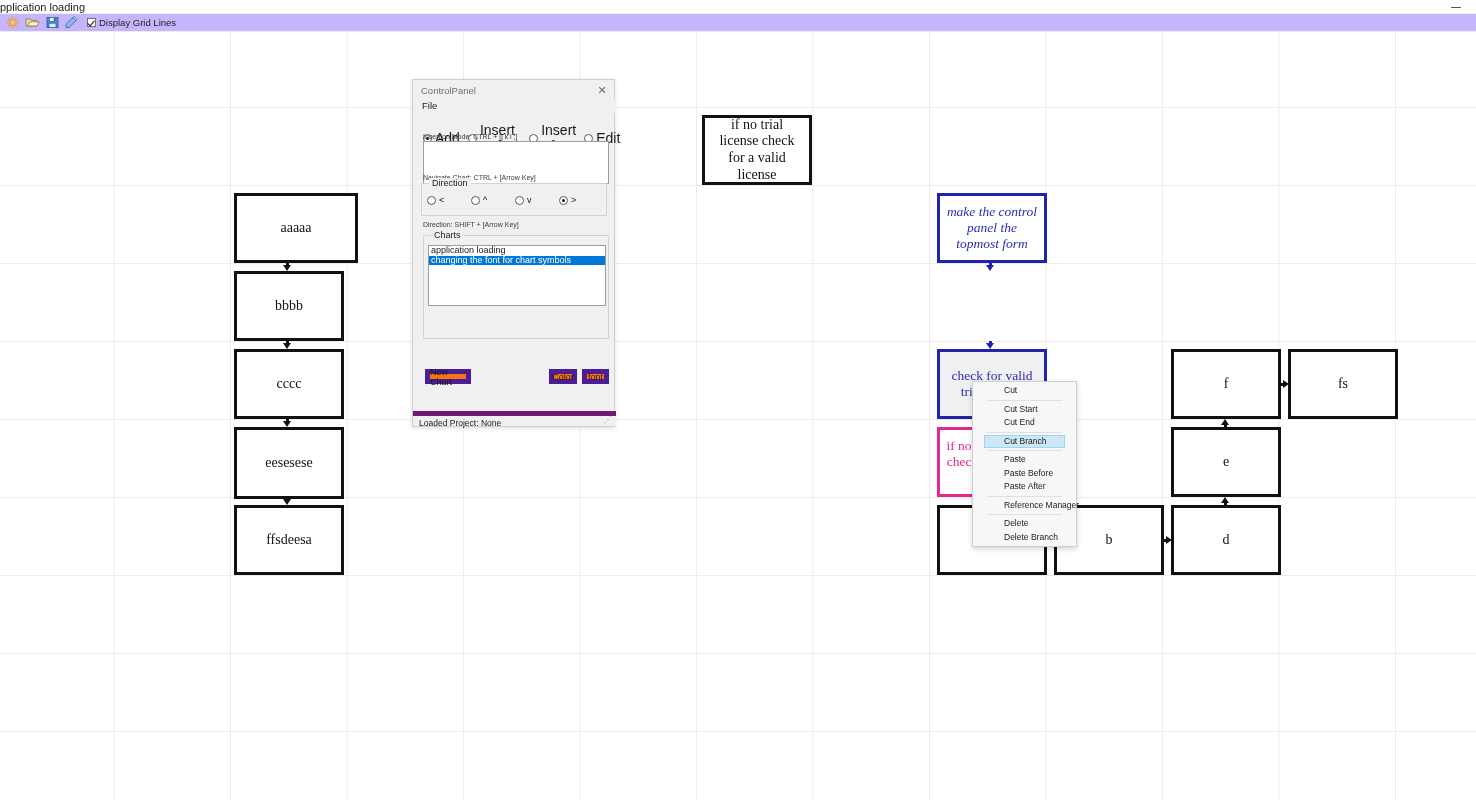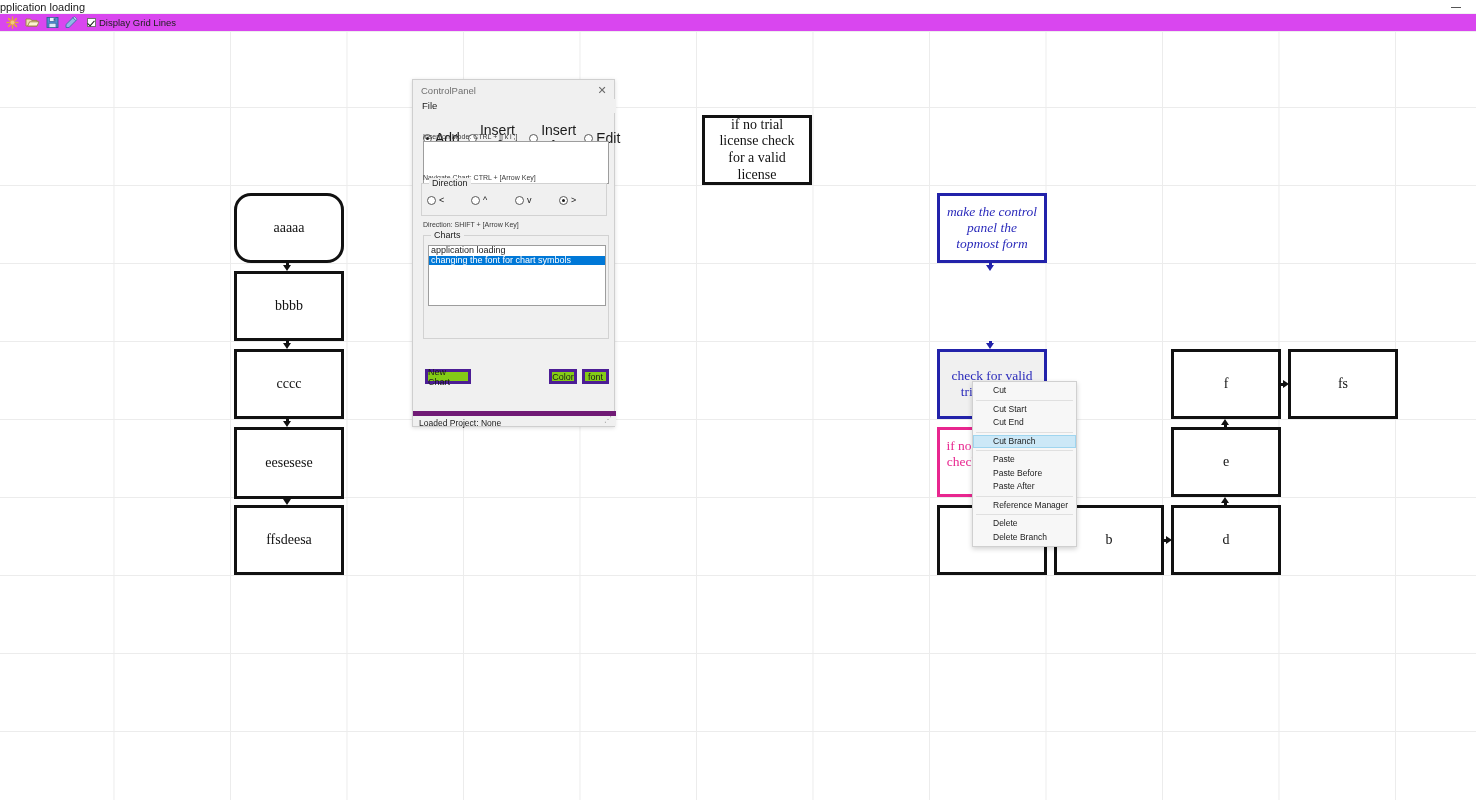--- a/index.html
+++ b/index.html
@@ -34,21 +34,21 @@
     display: flex; align-items: center; justify-content: center;
   }
   #win-min .bar {
     width: 10px; height: 1px; background: #555;
   }
 
   
   #toolbar {
     position: absolute; left: 0; top: 14px;
     width: 1476px; height: 18px;
-    background: #d946ef;
+    background: #c4b5fd;
     border-bottom: 1px solid #ededed;
     display: flex; align-items: center;
     padding-left: 2px;
   }
   .tb-btn {
     width: 20px; height: 17px;
     display: flex; align-items: center; justify-content: center;
   }
   .tb-sep { width: 3px; }
   .chk-wrap {
@@ -271,22 +271,22 @@
     line-height: 9.5px;
     color: #1a1a1a;
     white-space: nowrap;
   }
   .chart-item.selected {
     background: #0078d7;
     color: #ffffff;
   }
   .cp-btn {
     position: absolute;
-    background: #84cc16;
-    border: 3px solid #4c1d95;
+    background: #f97316;
+    border: 5px solid #4c1d95;
     font-size: 9px;
     color: #1a1a1a;
     display: flex; align-items: center; justify-content: center;
     height: 15px;
   }
   #btn-new-chart { left: 12px; top: 256px; width: 46px; }
   #btn-color { left: 136px; top: 256px; width: 28px; }
   #btn-font { left: 169px; top: 256px; width: 27px; }
   #cp-statusbar {
     position: absolute; left: 0; bottom: 0;
@@ -307,21 +307,21 @@
   }
 
   
   #ctxmenu {
     position: absolute;
     left: 972px; top: 381px;
     width: 105px;
     background: #f7f7f7;
     border: 1px solid #d0d0d0;
     box-shadow: 0 2px 5px rgba(0,0,0,0.18);
-    padding: 2px 0;
+    padding: 2px 11px;
     font-size: 8.5px;
     color: #1a1a1a;
   }
   .ctx-item {
     height: 13.5px;
     line-height: 13.5px;
     padding-left: 20px;
     white-space: nowrap;
   }
   .ctx-item.highlight {
@@ -382,21 +382,21 @@
     </div>
     <div class="tb-sep"></div>
     <div class="chk-wrap">
       <div class="chkbox checked"></div>
       <span class="chk-label">Display Grid Lines</span>
     </div>
   </div>
 
   <div id="canvas">
 
-    <div class="node black" style="left:234px; top:161px; width:110px; height:70px;border-radius:17px;">
+    <div class="node black" style="left:234px; top:161px; width:124px; height:70px;">
       <span class="lbl">aaaaa</span>
     </div>
     <div class="arrow down" style="left:283px; top:231px; width:9px; height:8px;">
       <div class="shaft" style="height:4px;"></div>
         <div class="head"></div>
     </div>
     <div class="node black" style="left:234px; top:239px; width:110px; height:70px;">
       <span class="lbl">bbbb</span>
     </div>
     <div class="arrow down" style="left:283px; top:309px; width:9px; height:8px;">

